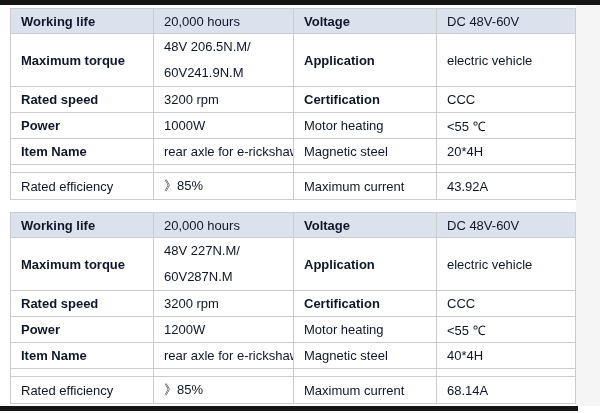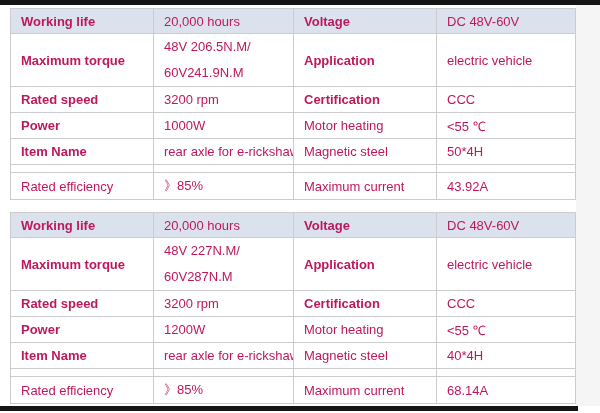--- a/index.html
+++ b/index.html
@@ -13,21 +13,21 @@
 
   table.spec{
     position:absolute;left:10px;width:565px;
     border-collapse:collapse;table-layout:fixed;
   }
   #table-1{top:8px;}
   #table-2{top:212px;}
   table.spec td{
     border:1px solid #cccccc;
     padding:0 2px 0 10px;
-    font-size:13px;color:#be185d;
+    font-size:13px;color:#0f172a;
     vertical-align:middle;
     overflow:hidden;white-space:nowrap;
   }
   td.b{font-weight:bold;color:#1e1e1e;}
   tr.head{height:25px;}
   tr.head td{background:#dbe2ee;}
   tr.torque{height:52px;}
   tr.std{height:26px;}
   tr.thin{height:8px;}
   tr.thin td{padding:0;line-height:0;}
@@ -72,21 +72,21 @@
   <tr class="std">
     <td class="b">Power</td>
     <td>1000W</td>
     <td>Motor heating</td>
     <td>&lt;55 ℃</td>
   </tr>
   <tr class="std">
     <td class="b">Item Name</td>
     <td>rear axle for e-rickshaw</td>
     <td>Magnetic steel</td>
-    <td>50*4H</td>
+    <td>20*4H</td>
   </tr>
   <tr class="thin">
     <td></td>
         <td></td>
         <td></td>
         <td></td>
   </tr>
   <tr class="eff">
     <td>Rated efficiency</td>
     <td>》85%</td>

